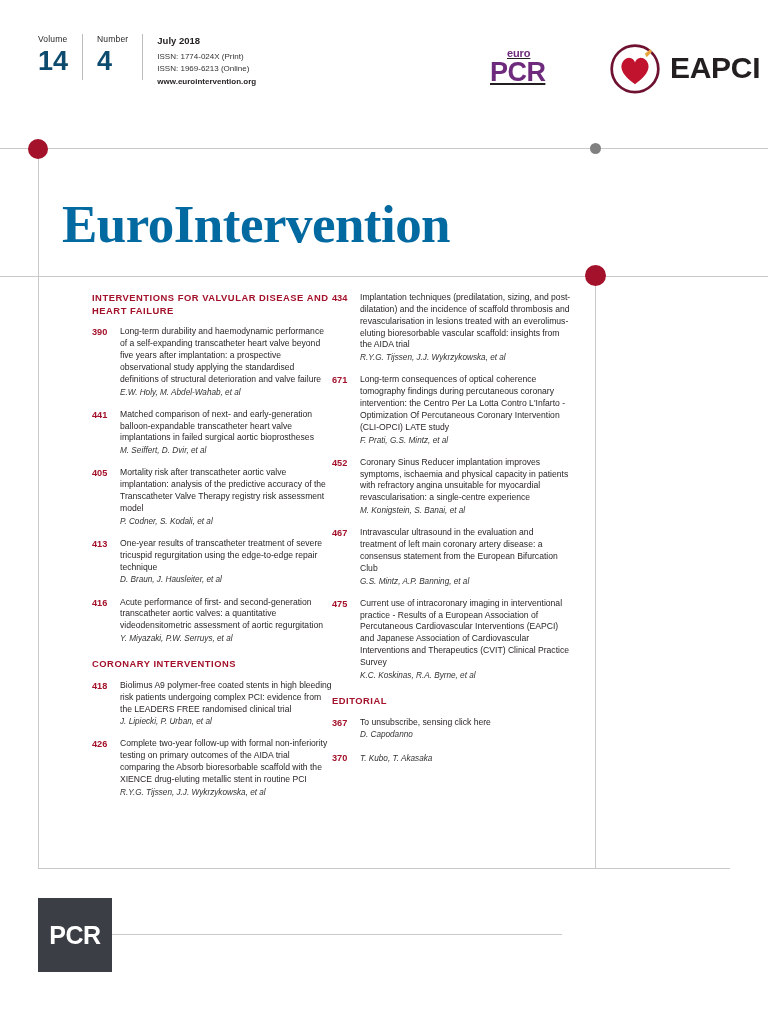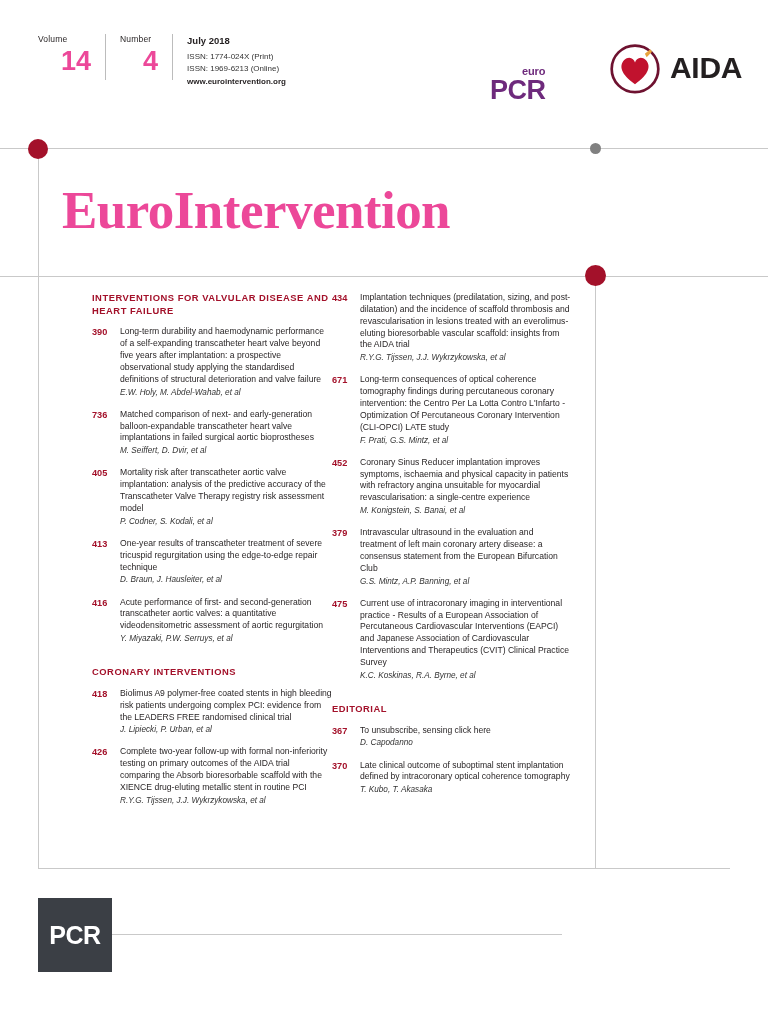--- a/index.html
+++ b/index.html
@@ -17,30 +17,30 @@
   .masthead {
     position: absolute; top: 34px; left: 38px; right: 38px;
     height: 70px;
   }
   .issue-block { position: absolute; left: 0; top: 0; display: flex; align-items: flex-start; }
   .issue-col { padding-right: 14px; }
   .issue-col .lbl {
     font-size: 8.5px; letter-spacing: .02em; color: #231f20; margin-bottom: 4px;
   }
   .issue-col .num {
-    font-size: 27px; font-weight: bold; line-height: 1; color: #ec4899; margin-left: 23px;
+    font-size: 27px; font-weight: bold; line-height: 1; color: #0c4a6e;
   }
   .vrule { width: 1px; background: #bcbcbc; height: 46px; margin-right: 14px; }
   .issue-meta { padding-top: 1px; }
   .issue-meta .date { font-size: 9.5px; font-weight: bold; margin-bottom: 5px; }
   .issue-meta .issn { font-size: 8px; color: #333; line-height: 1.45; }
   .issue-meta .url { font-size: 8px; font-weight: bold; color: #231f20; margin-top: 3px; }
 
   
-  .europcr { position: absolute; left: 452px; top: 32px; text-align: right; }
+  .europcr { position: absolute; left: 452px; top: 14px; text-align: center; text-decoration: underline; }
   .europcr .euro { font-size: 11px; color: #6e2a7c; letter-spacing: -.01em; line-height: 1; font-weight: bold; margin-left:2px;}
   .europcr .pcr { font-size: 27px; color: #6e2a7c; font-weight: bold; line-height: 1; letter-spacing: -.02em; }
 
   
   .eapci { position: absolute; left: 570px; top: 8px; display: flex; align-items: center; }
   .eapci .heart { width: 54px; height: 52px; margin-right: 8px; }
   .eapci .word { font-size: 30px; font-weight: bold; letter-spacing: -.01em; color:#231f20; }
 
   
   .hr-top { position: absolute; left: 0; right: 0; top: 148px; height: 1px; background: #c9c9c9; }
@@ -49,38 +49,38 @@
   .vr-right { position: absolute; left: 595px; top: 276px; width: 1px; height: 592px; background: #c9c9c9; }
   .hr-bottom { position: absolute; left: 38px; right: 38px; top: 868px; height: 1px; background: #c9c9c9; }
 
   .dot { position: absolute; border-radius: 50%; }
   .dot-red-1 { left: 28px; top: 139px; width: 20px; height: 20px; background: #a3112a; }
   .dot-gray { left: 590px; top: 143px; width: 11px; height: 11px; background: #808080; }
   .dot-red-2 { left: 585px; top: 265px; width: 21px; height: 21px; background: #a3112a; }
 
   
   .title {
-    position: absolute; left: 62px; top: 180px;
+    position: absolute; left: 62px; top: 194px;
     font-family: "Liberation Serif", serif;
-    font-size: 53px; font-weight: bold; color: #ec4899;
+    font-size: 53px; font-weight: bold; color: #0369a1;
     letter-spacing: -0.01em;
   }
 
   
   .toc { position: absolute; left: 92px; top: 292px; width: 600px; }
   .col { position: absolute; top: 0; width: 240px; }
   .col-left { left: 0; }
   .col-right { left: 240px; }
 
   .section-head {
     color: #a3112a; font-size: 9.4px; font-weight: bold;
     letter-spacing: .055em; line-height: 1.35; margin-bottom: 9px;
     text-transform: uppercase;
   }
-  .section-head.spaced { margin-top: 22px; }
+  .section-head.spaced { margin-top: 14px; }
 
   .entry { display: flex; margin-bottom: 11px; }
   .entry .pg {
     color: #a3112a; font-weight: bold; font-size: 9.2px;
     width: 28px; flex: 0 0 28px; padding-top: 1px; text-align: left;
   }
   .entry .body { flex: 1; }
   .entry .t { font-size: 8.6px; line-height: 1.38; color: #231f20; }
   .entry .a { font-size: 8.2px; line-height: 1.35; font-style: italic; color: #333; margin-top: 1px; }
 
@@ -128,21 +128,21 @@
     </div>
 
     <div class="eapci">
       <span class="heart">
         <svg viewBox="0 0 60 58" width="54" height="52" xmlns="http://www.w3.org/2000/svg">
           <circle cx="30" cy="30" r="26" fill="none" stroke="#6e1230" stroke-width="3"></circle>
           <path d="M30 47 C14 36 12 26 18 20 C23 15 29 18 30 23 C31 18 37 15 42 20 C48 26 46 36 30 47 Z" fill="#c1122e"></path>
           <path d="M41 13 L47 8 L49 11 L43 17 Z" fill="#e8a33d"></path>
         </svg>
       </span>
-      <span class="word">AIDA</span>
+      <span class="word">EAPCI</span>
     </div>
   </div>
 
   <div class="hr-top"></div>
   <div class="hr-mid"></div>
   <div class="vr-left"></div>
   <div class="vr-right"></div>
   <div class="hr-bottom"></div>
   <div class="dot dot-red-1"></div>
   <div class="dot dot-gray"></div>
@@ -156,21 +156,21 @@
       <div class="section-head">INTERVENTIONS FOR VALVULAR DISEASE AND HEART FAILURE</div>
 
       <div class="entry">
         <div class="pg">390</div>
         <div class="body">
           <div class="t">Long-term durability and haemodynamic performance of a self-expanding transcatheter heart valve beyond five years after implantation: a prospective observational study applying the standardised definitions of structural deterioration and valve failure</div>
           <div class="a">E.W. Holy, M. Abdel-Wahab, et al</div>
         </div>
       </div>
       <div class="entry">
-        <div class="pg">736</div>
+        <div class="pg">441</div>
         <div class="body">
           <div class="t">Matched comparison of next- and early-generation balloon-expandable transcatheter heart valve implantations in failed surgical aortic bioprostheses</div>
           <div class="a">M. Seiffert, D. Dvir, et al</div>
         </div>
       </div>
       <div class="entry">
         <div class="pg">405</div>
         <div class="body">
           <div class="t">Mortality risk after transcatheter aortic valve implantation: analysis of the predictive accuracy of the Transcatheter Valve Therapy registry risk assessment model</div>
           <div class="a">P. Codner, S. Kodali, et al</div>
@@ -225,21 +225,21 @@
         </div>
       </div>
       <div class="entry">
         <div class="pg">452</div>
         <div class="body">
           <div class="t">Coronary Sinus Reducer implantation improves symptoms, ischaemia and physical capacity in patients with refractory angina unsuitable for myocardial revascularisation: a single-centre experience</div>
           <div class="a">M. Konigstein, S. Banai, et al</div>
         </div>
       </div>
       <div class="entry">
-        <div class="pg">379</div>
+        <div class="pg">467</div>
         <div class="body">
           <div class="t">Intravascular ultrasound in the evaluation and treatment of left main coronary artery disease: a consensus statement from the European Bifurcation Club</div>
           <div class="a">G.S. Mintz, A.P. Banning, et al</div>
         </div>
       </div>
       <div class="entry">
         <div class="pg">475</div>
         <div class="body">
           <div class="t">Current use of intracoronary imaging in interventional practice - Results of a European Association of Percutaneous Cardiovascular Interventions (EAPCI) and Japanese Association of Cardiovascular Interventions and Therapeutics (CVIT) Clinical Practice Survey</div>
           <div class="a">K.C. Koskinas, R.A. Byrne, et al</div>
@@ -251,21 +251,20 @@
       <div class="entry">
         <div class="pg">367</div>
         <div class="body">
           <div class="t">To unsubscribe, sensing click here</div>
           <div class="a">D. Capodanno</div>
         </div>
       </div>
       <div class="entry">
         <div class="pg">370</div>
         <div class="body">
-          <div class="t">Late clinical outcome of suboptimal stent implantation defined by intracoronary optical coherence tomography</div>
           <div class="a">T. Kubo, T. Akasaka</div>
         </div>
       </div>
     </div>
   </div>
 
   <div class="pcr-box">PCR</div>
   <div class="foot-rule"></div>
 
 </div>

